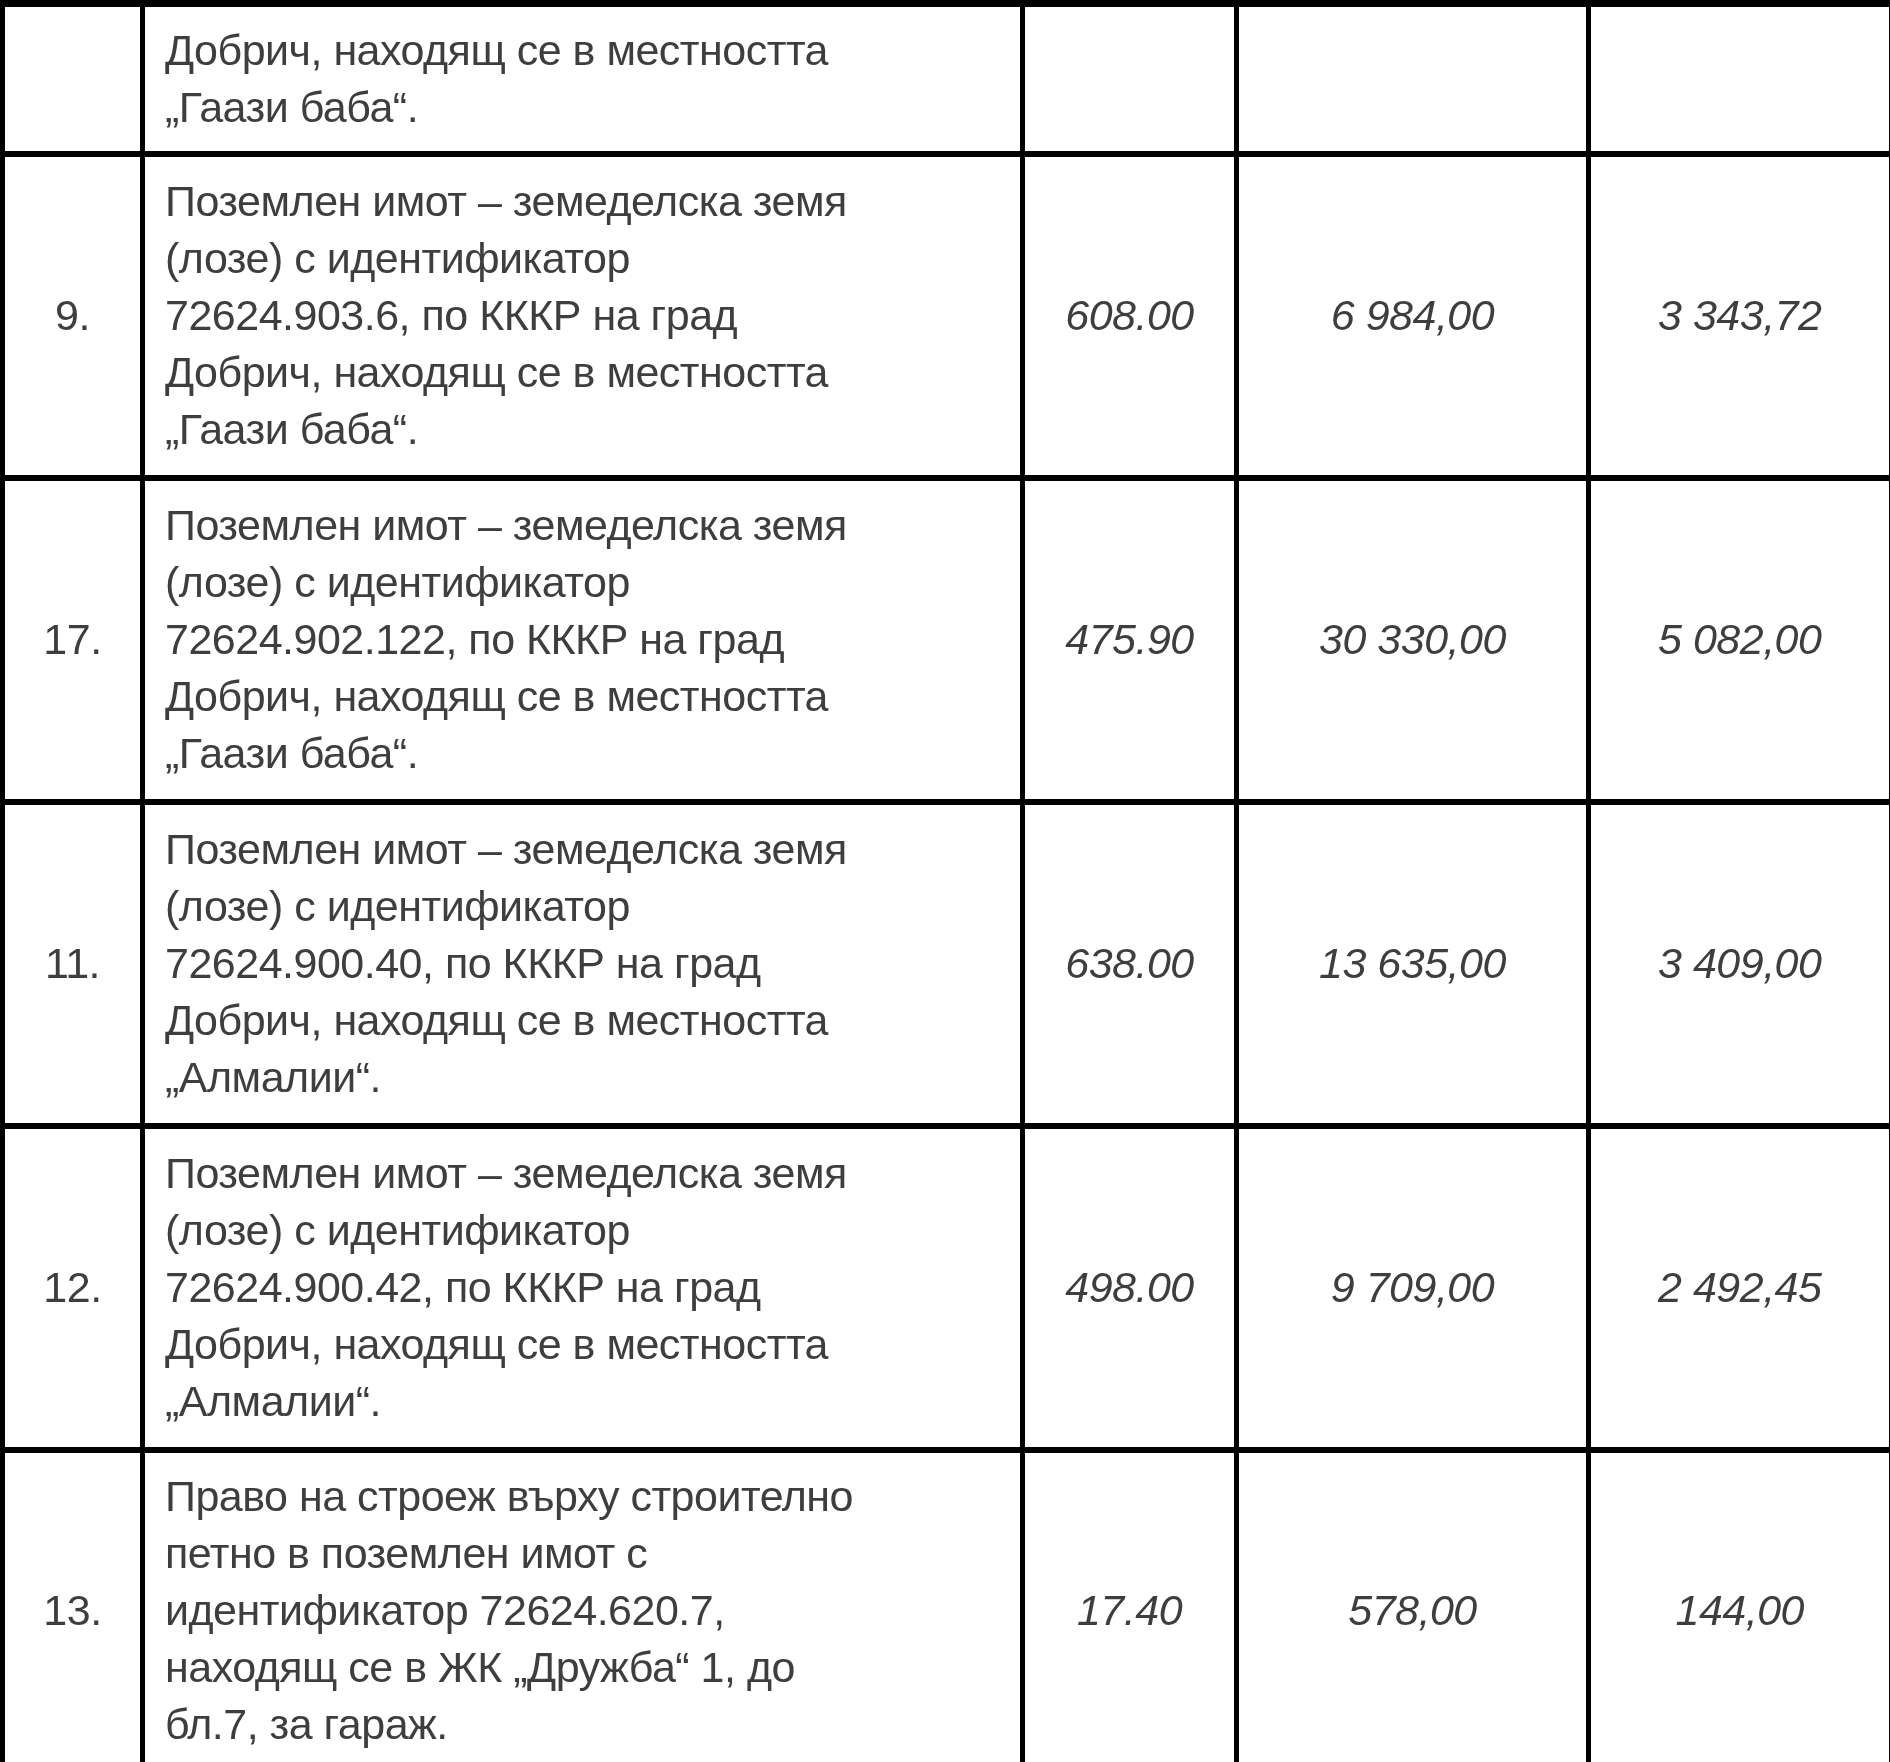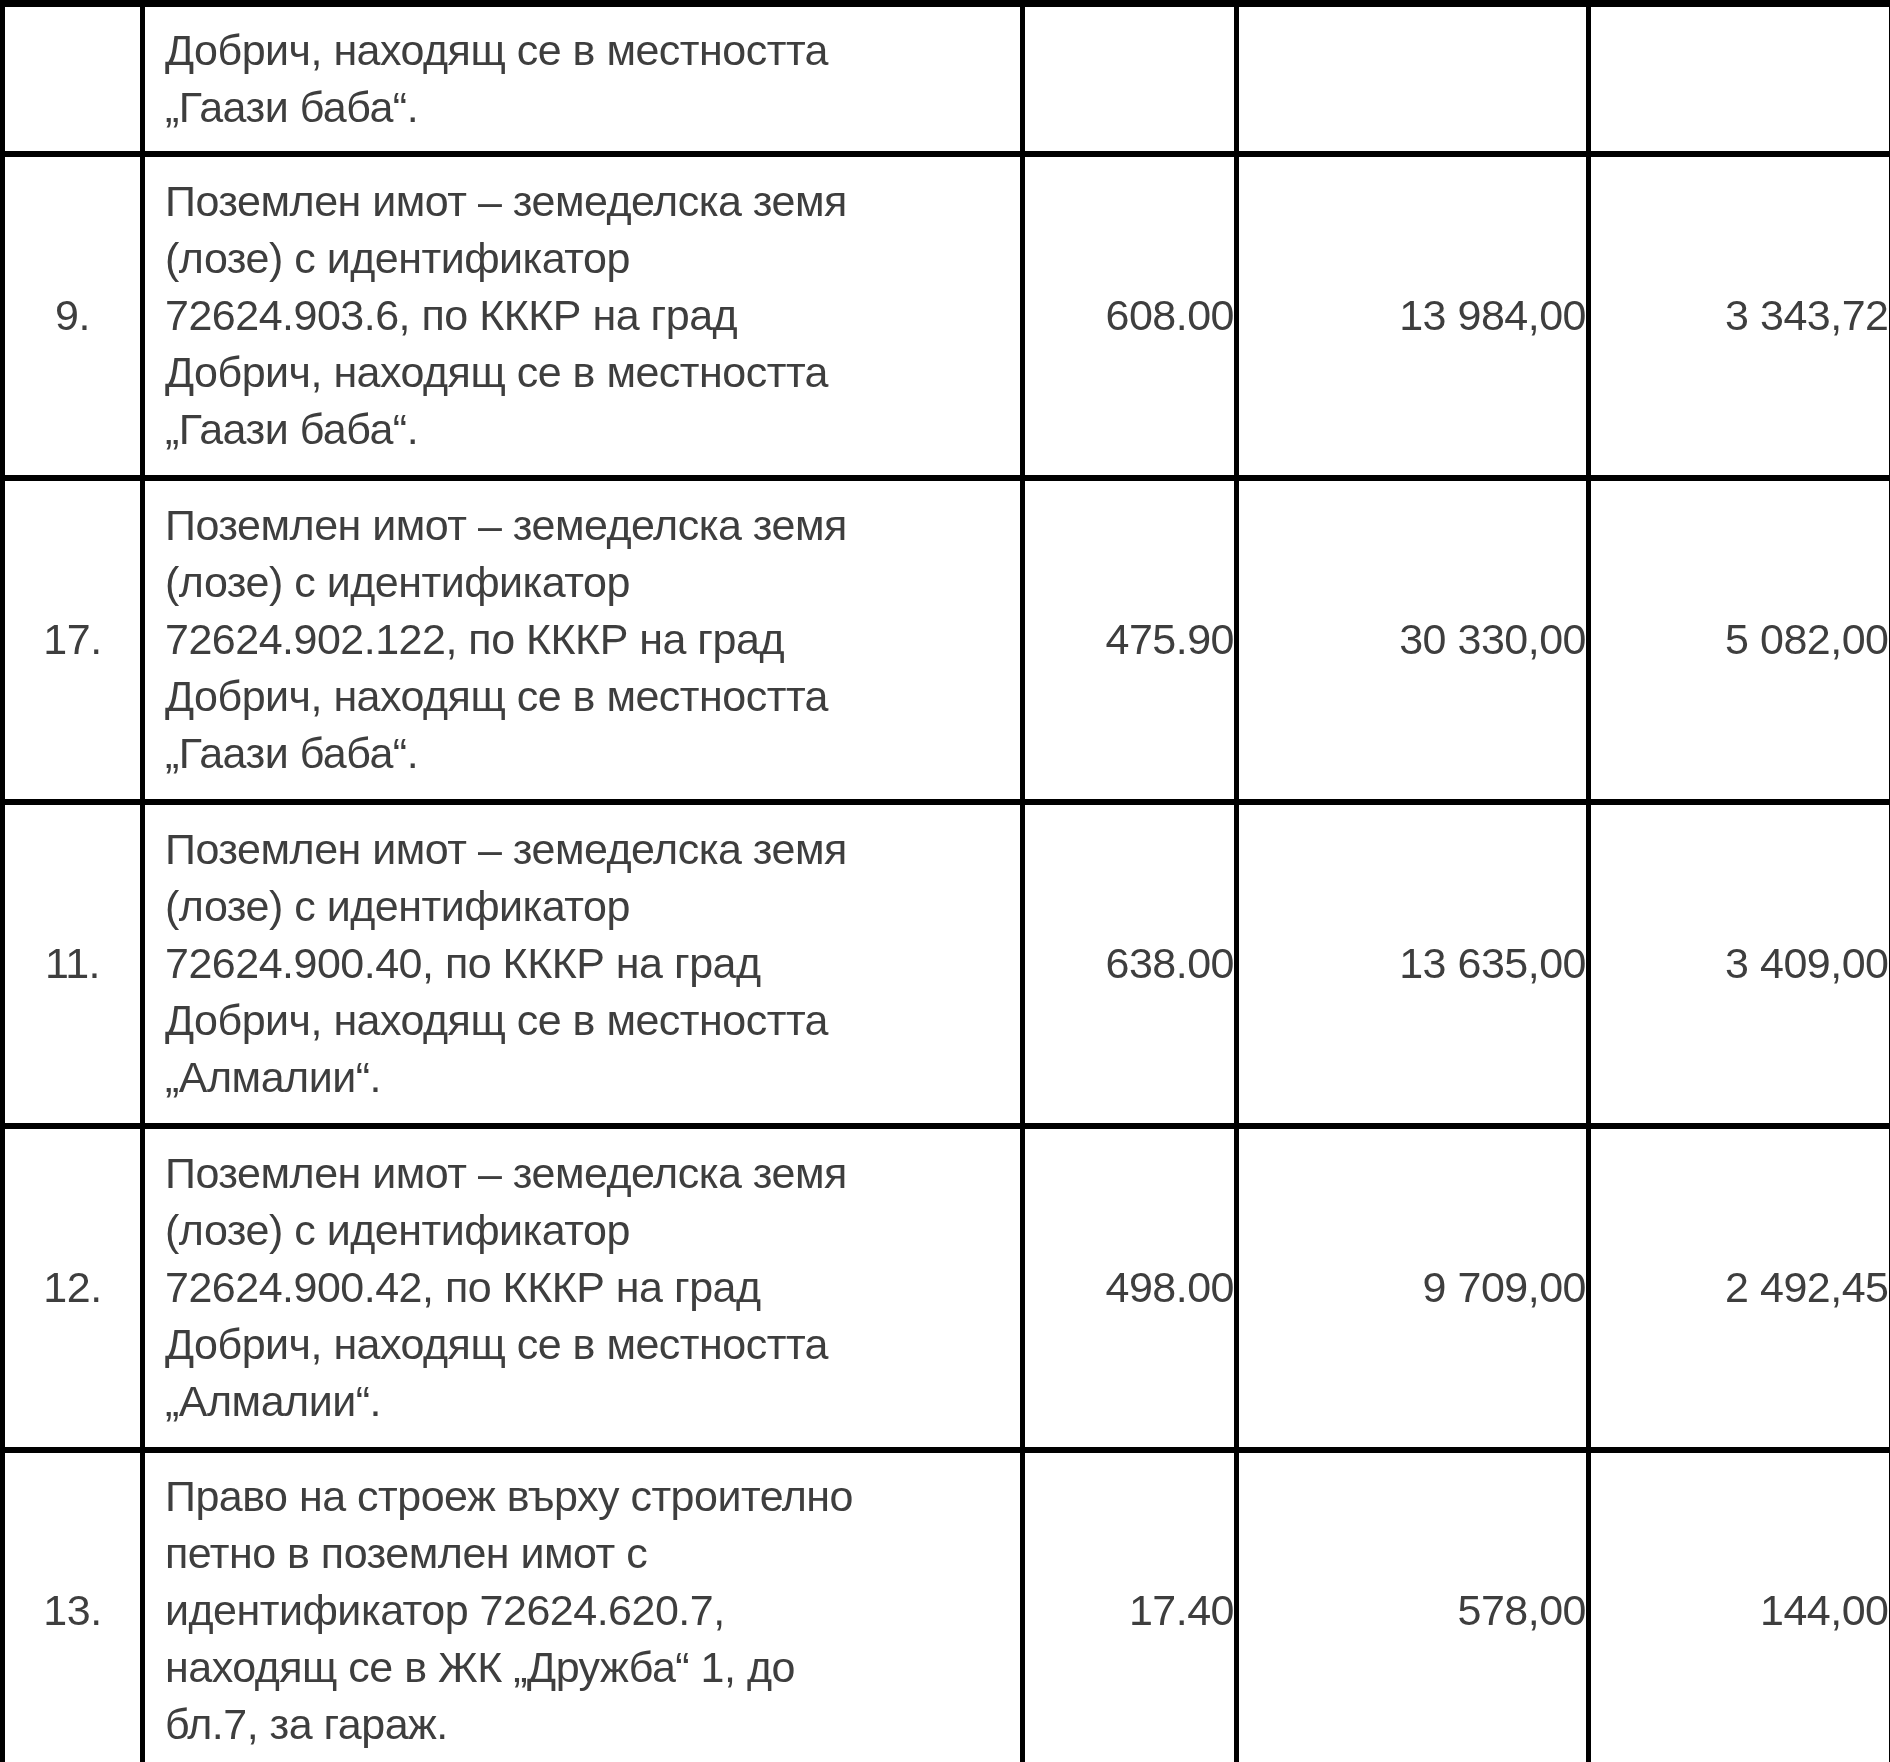--- a/index.html
+++ b/index.html
@@ -44,21 +44,22 @@
     text-align: center;
   }
   td.c-desc {
     text-align: left;
     padding: 10px 14px 10px 20px;
   }
   td.c-desc .desc {
     white-space: pre-line;
   }
   td.c-val {
-    text-align: right;
+    text-align: center;
+    font-style: italic;
   }
 </style>
 </head>
 <body>
 
 <div class="page">
   <table class="prop-table">
     <colgroup>
       <col style="width:140px">
       <col style="width:880px">
@@ -93,21 +94,21 @@
       <div class="desc">Поземлен имот – земеделска земя
 (лозе) с идентификатор
 72624.903.6, по КККР на град
 Добрич, находящ се в местността
 „Гаази баба“.</div>
     </td>
     <td class="c-val">
       <span>608.00</span>
     </td>
     <td class="c-val">
-      <span>13 984,00</span>
+      <span>6 984,00</span>
     </td>
     <td class="c-val">
       <span>3 343,72</span>
     </td>
   </tr>
         <tr class="data-row">
     <td class="c-num">
       <span>17.</span>
     </td>
     <td class="c-desc">

